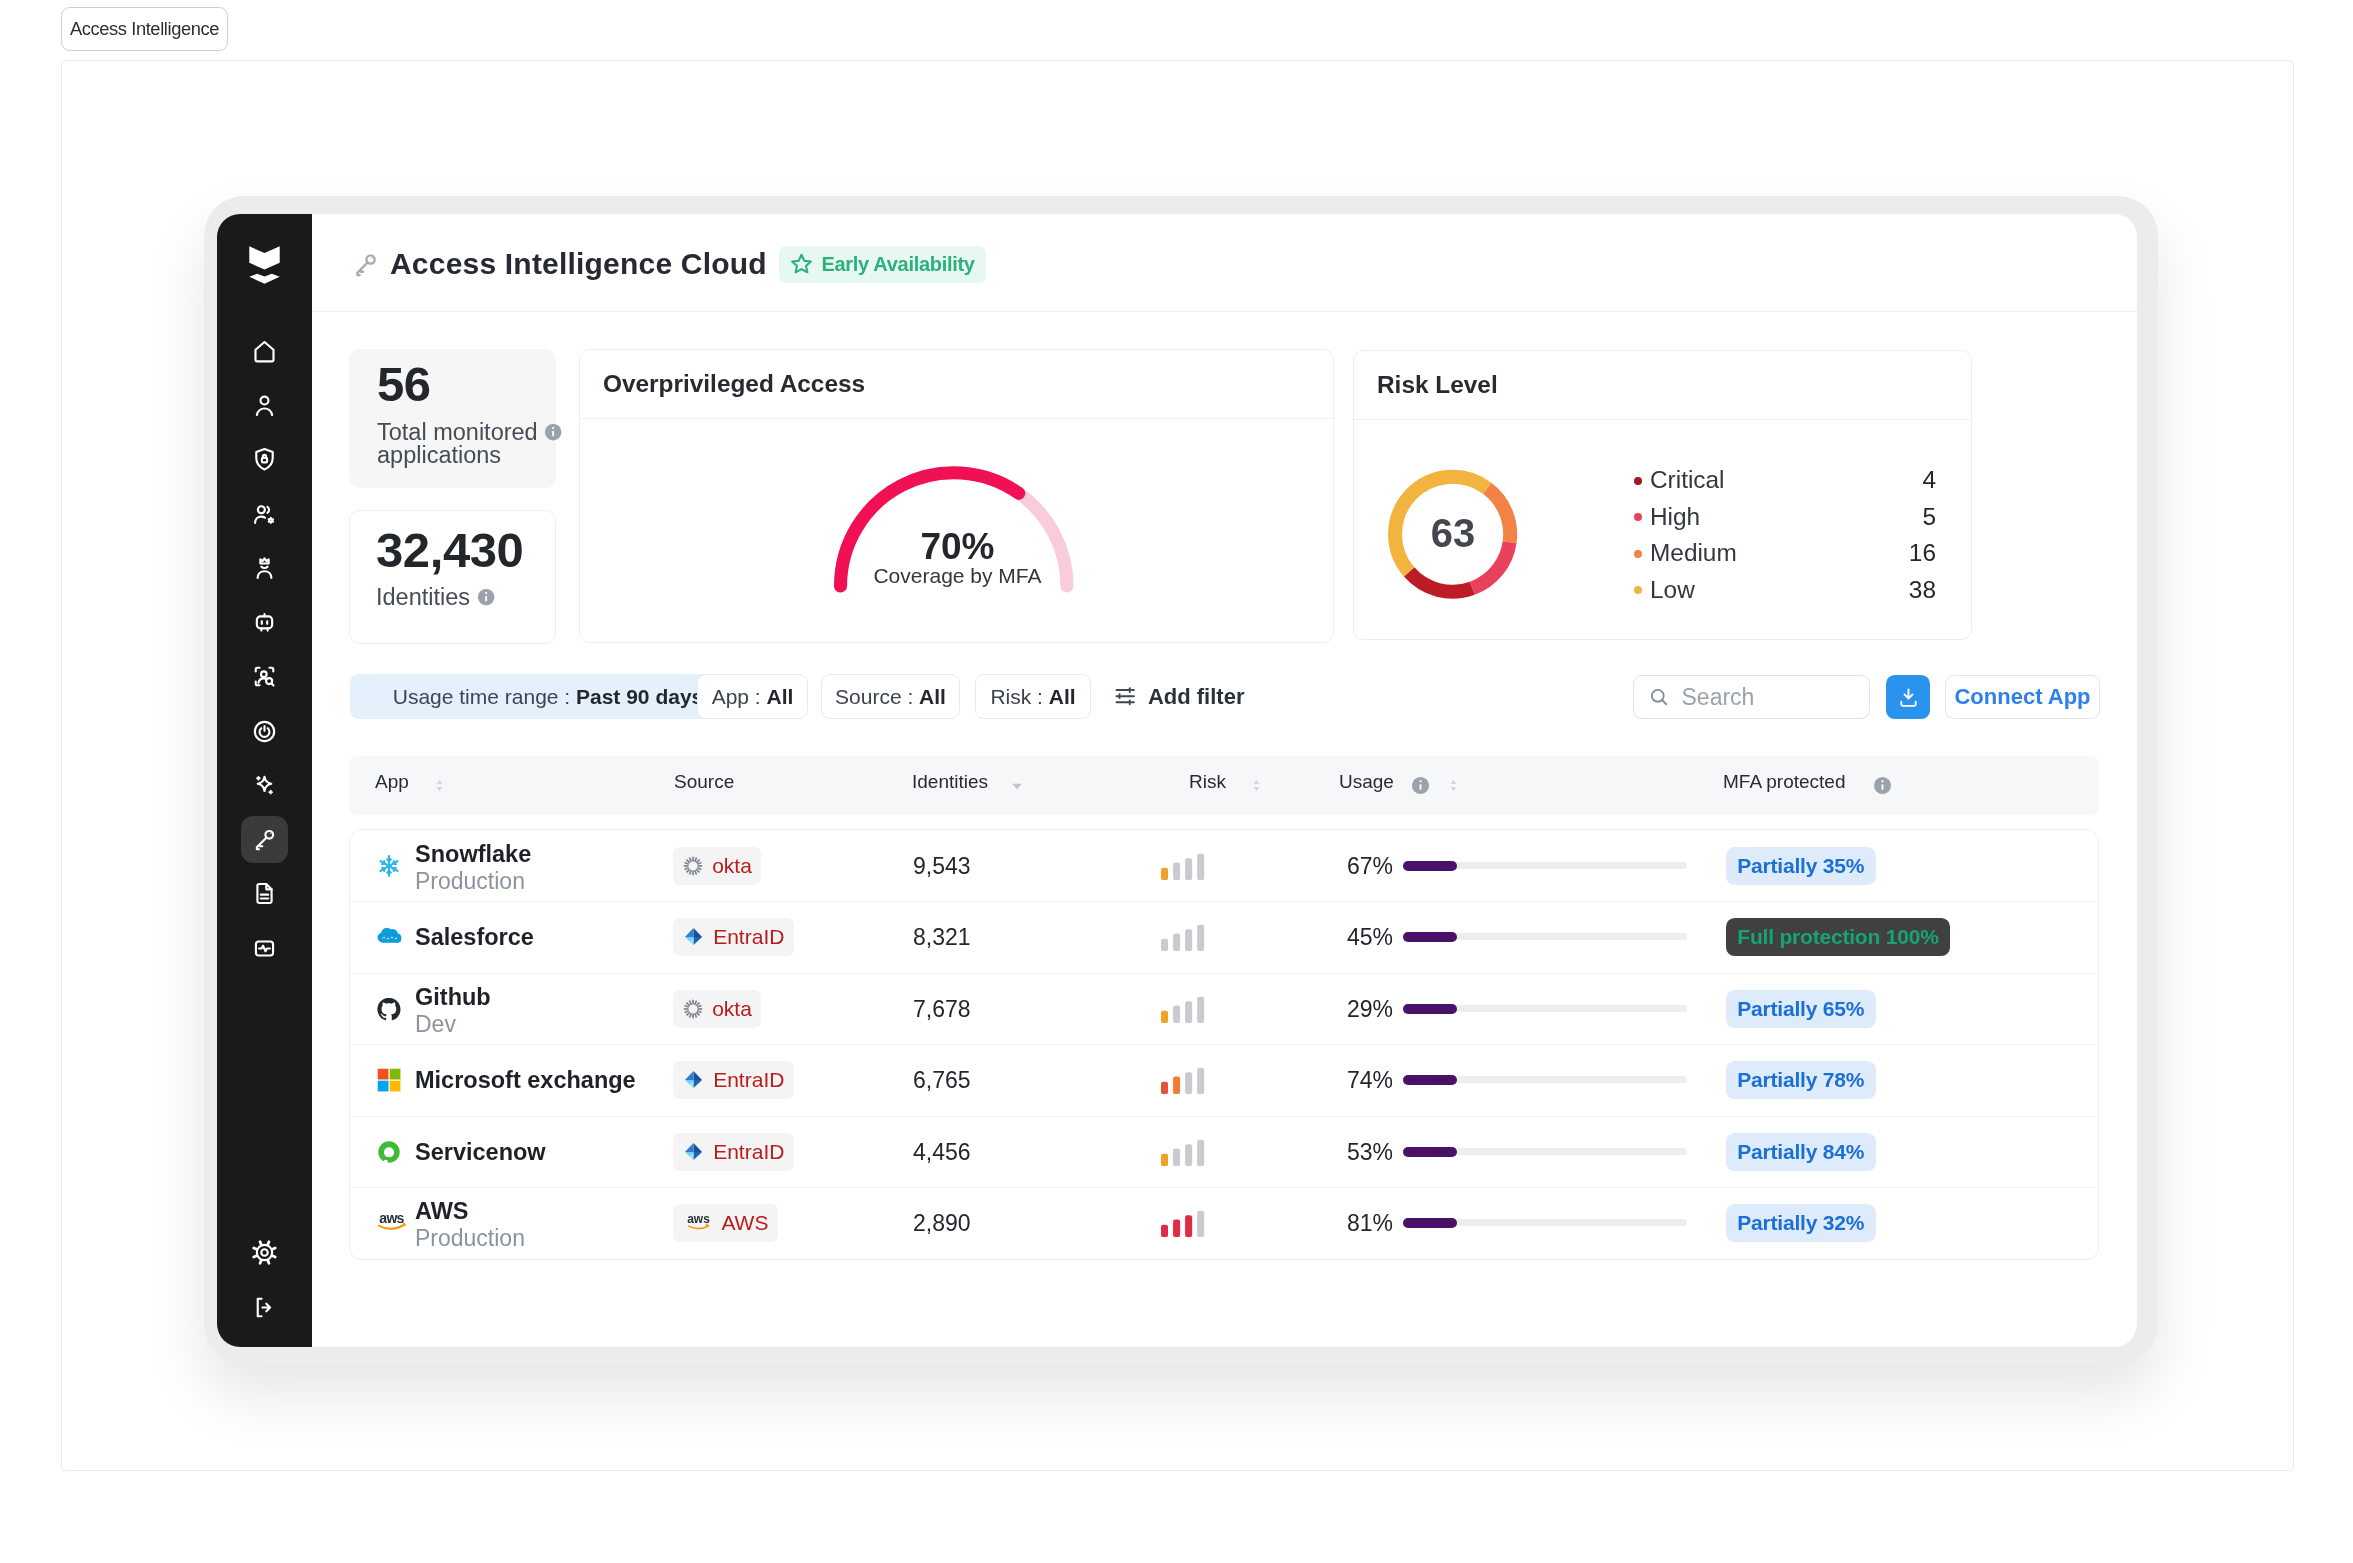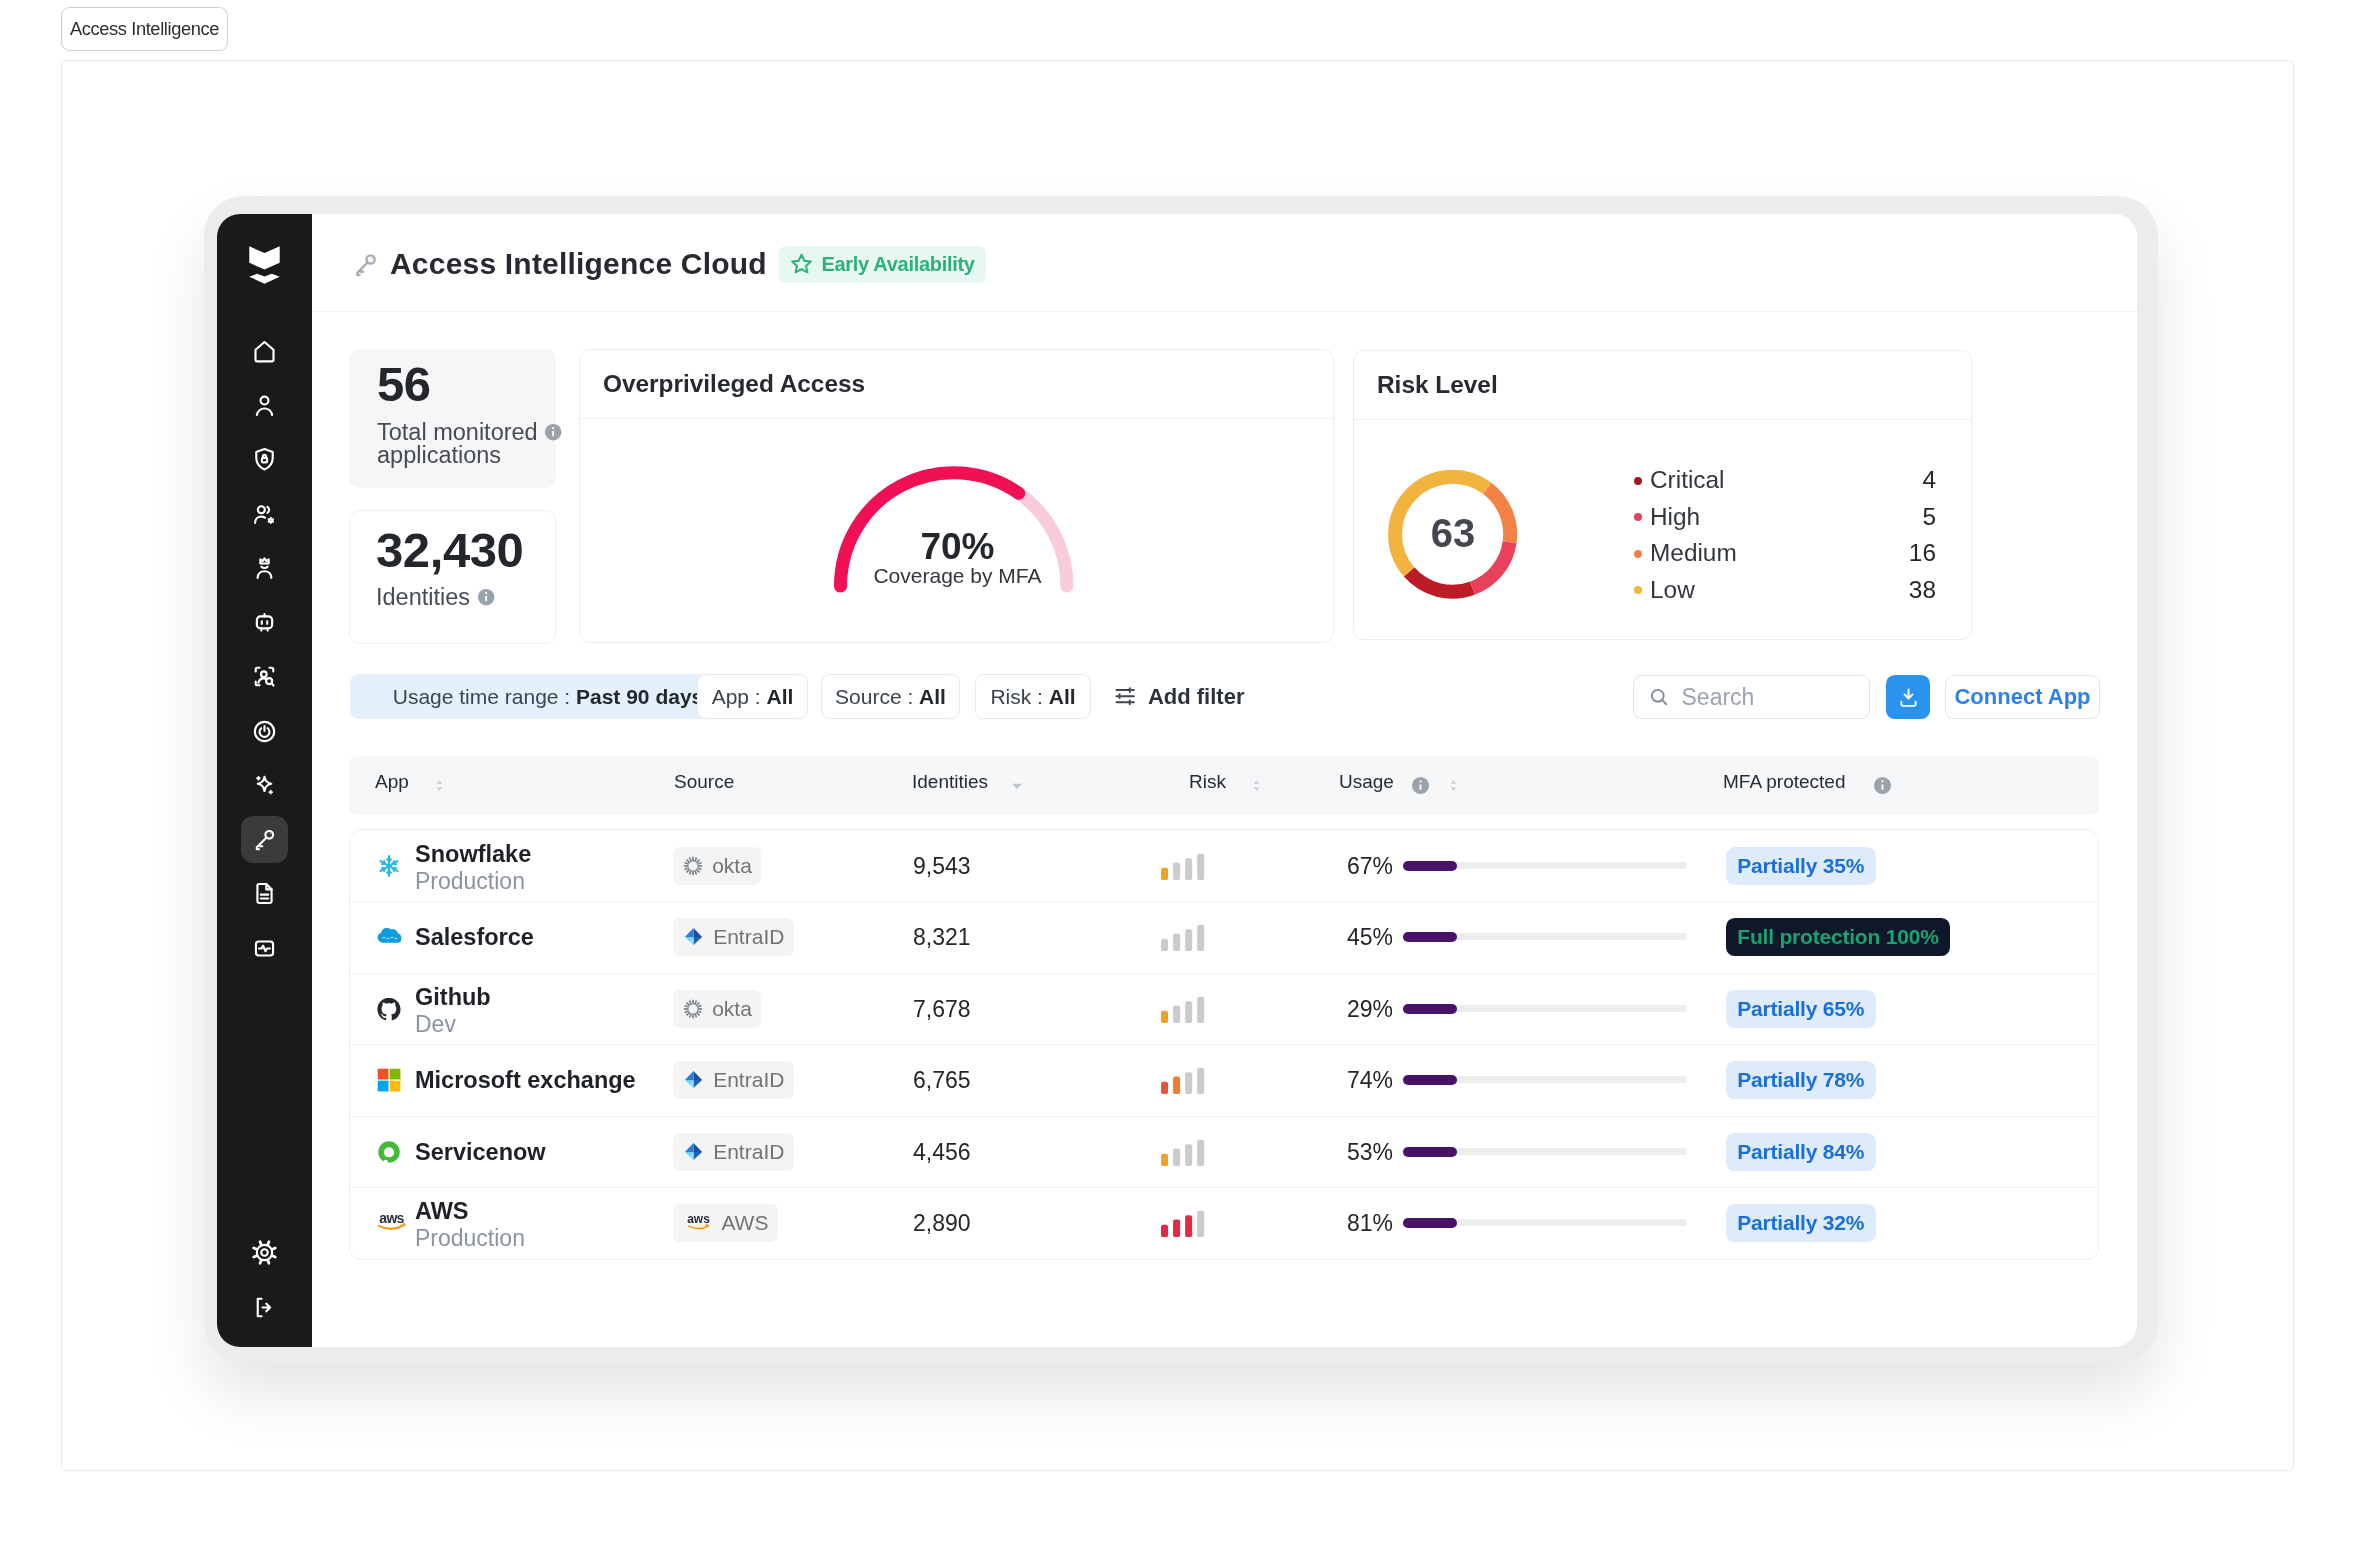--- a/index.html
+++ b/index.html
@@ -30,28 +30,28 @@
 b.d{color:#23282e}
 #srch{left:1416px;top:461px;width:237px;height:44px;border:1.7px solid #dfe2e6;border-radius:8.7px;display:flex;align-items:center;color:#9aa3ad;font-size:23px}
 #dl{left:1669px;top:461px;width:44px;height:44px;background:#2a93ee;border-radius:8.7px;display:flex;align-items:center;justify-content:center}
 #conn{left:1728px;top:461px;width:155px;height:44px;border:1.7px solid #e2e5e9;border-radius:8.7px;display:flex;align-items:center;justify-content:center;font-size:22px;font-weight:bold;color:#2f80ed;background:#fff}
 #thead{left:132px;top:542px;width:1750px;height:59px;background:#f6f7f8;border-radius:8.7px;font-size:19px;color:#272c33}
 #tbody{left:132px;top:615px;width:1750px;height:431px;background:#fff;border:1.7px solid #ebedef;border-radius:12.2px}
 .row{position:absolute;left:0;width:1747px;height:71px}
 .rline{border-top:1.7px solid #f1f2f4}
 .nm{font-size:23.5px;font-weight:bold;color:#1e2227}
 .nm2{font-size:23px;color:#8b939e}
-.schip{position:absolute;left:323px;height:38px;background:#f4f4f5;border-radius:7px;display:flex;align-items:center;padding:0 9.6px;font-size:21px;color:#737373}
+.schip{position:absolute;left:323px;height:38px;background:#f4f4f5;border-radius:7px;display:flex;align-items:center;padding:0 9.6px;font-size:21px;color:#b91c1c}
 .idn{position:absolute;left:563px;font-size:23px;color:#23272c}
 .pct{position:absolute;left:997px;font-size:23px;color:#23272c}
 .track{position:absolute;left:1053px;width:284px;height:7px;border-radius:3.5px;background:#ededee}
 .fill{position:absolute;left:1053px;width:54px;height:10.5px;border-radius:5.2px;background:#4a1168}
 .mfa{position:absolute;left:1376px;height:38px;border-radius:8.7px;display:flex;align-items:center;padding:0 11.3px;font-size:21px;letter-spacing:-0.2px;font-weight:bold}
 .mblue{background:#ddebfb;color:#1b6fd6}
-.mgreen{background:#0f172a;color:#16a471}
+.mgreen{background:#404040;color:#16a471}
 .hv{display:flex;align-items:center}
 </style></head><body>
 <div class="abs" id="tag">Access Intelligence</div>
 <div class="abs" id="outer"></div>
 <div class="abs" id="frame"></div>
 <div class="abs" id="card">
 <div class="abs" id="sb">
 <div class="abs" style="left:30px;top:30.5px"><svg width="35" height="40" viewBox="0 0 40 46">
           <path fill="#fff" d="M2.5 1.5 L20 9.2 L37.5 1.5 V20.5 L20 28.2 L2.5 20.5 Z"></path>
           <path fill="#fff" d="M2.5 36.5 L11.5 33 L20 36.2 L28.5 33 L37.5 36.5 L20 44.5 Z"></path>

